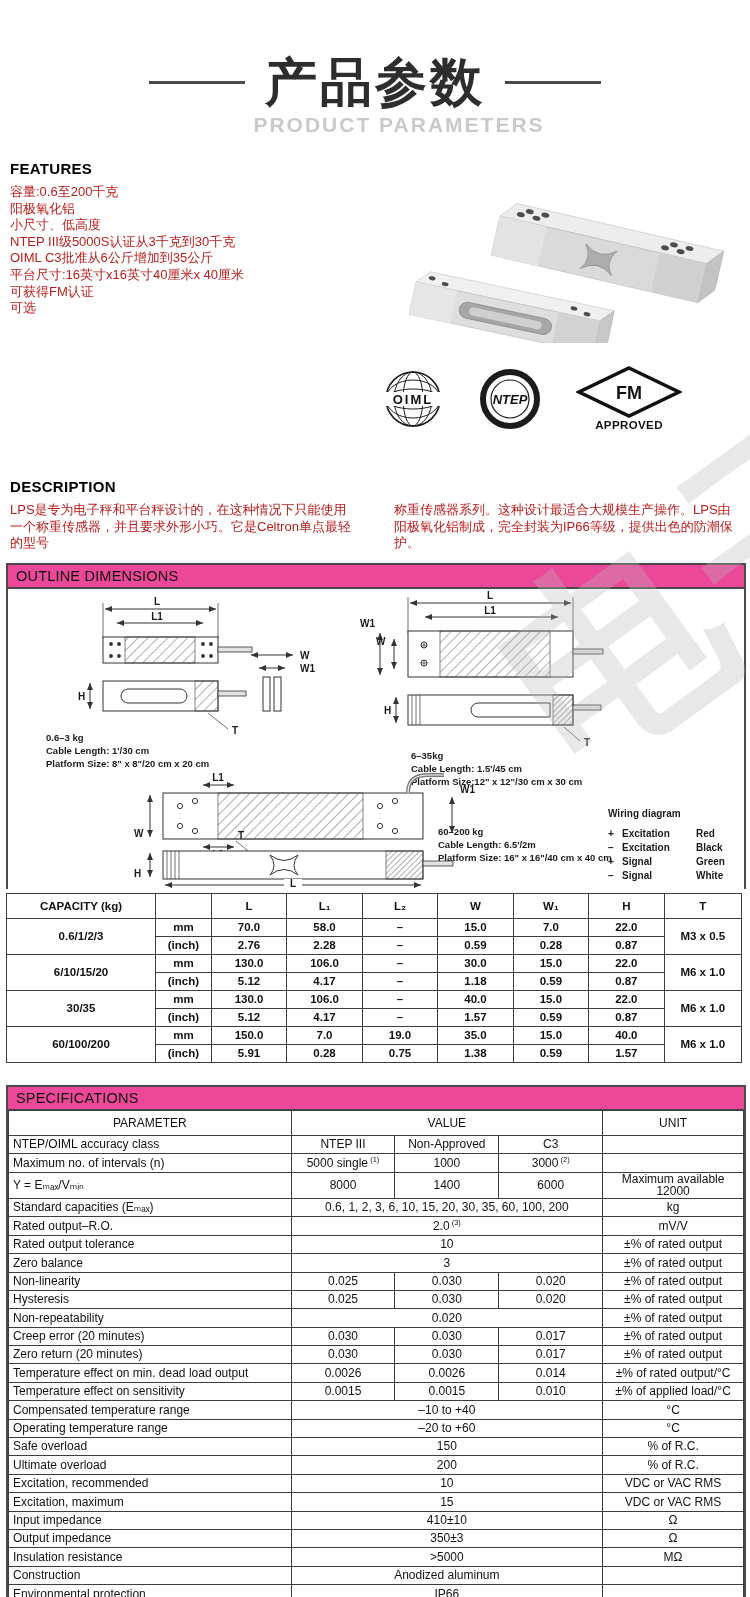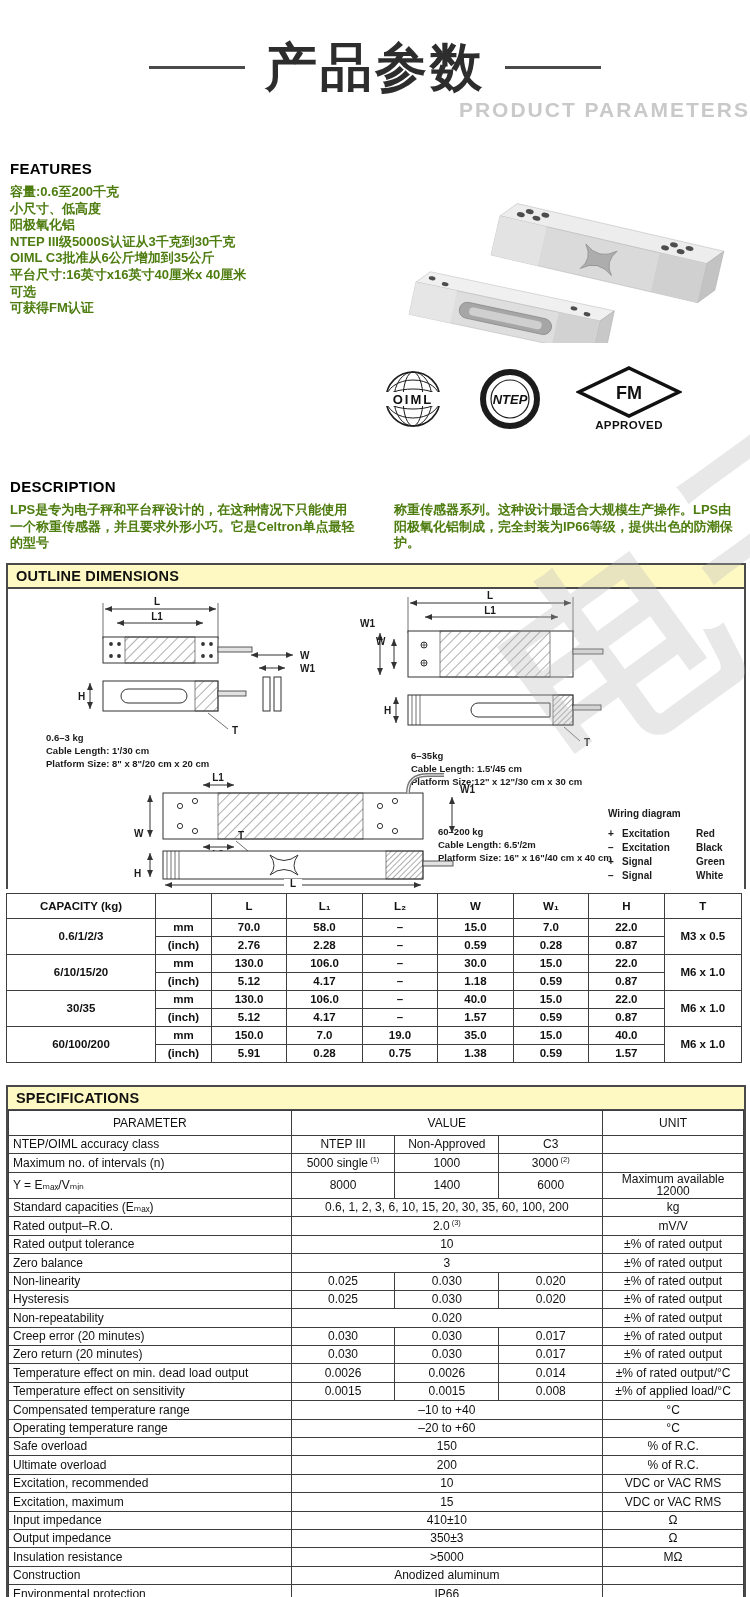--- a/index.html
+++ b/index.html
@@ -1,39 +1,39 @@
 <!DOCTYPE html>
 <html><head>
 <meta charset="utf-8">
 <style>
   html,body{margin:0;padding:0;background:#fff;}
   body{font-family:"Liberation Sans","DejaVu Sans",sans-serif;color:#141414;}
   #page{position:relative;width:750px;height:1597px;background:#fff;overflow:hidden;margin:0 auto;}
 
   
-  .hdr{position:absolute;top:38px;left:0;width:100%;text-align:right;}
+  .hdr{position:absolute;top:53px;left:0;width:100%;text-align:center;}
   .hdr-row{display:flex;align-items:center;justify-content:center;gap:20px;}
   .hdr-line{display:inline-block;width:96px;height:3px;background:#4a4a4a;}
   .hdr-title{font-size:52px;font-weight:bold;color:#2d2d2d;letter-spacing:3px;line-height:1.15;}
   .hdr-sub{font-size:21px;font-weight:bold;color:#c9c9c9;letter-spacing:2px;margin-top:0px;margin-left:48px;}
 
   
   .sec-heading{font-size:15px;font-weight:bold;color:#000;letter-spacing:.3px;margin-bottom:7px;}
-  .cjk{font-size:13px;font-weight:700;line-height:16.6px;color:#4d7c0f;}
+  .cjk{font-size:13px;font-weight:400;line-height:16.6px;color:#b91c1c;}
   .features{position:absolute;left:10px;top:160px;width:385px;}
   .description{position:absolute;left:10px;top:478px;width:732px;}
   .desc-cols{display:flex;gap:36px;margin-top:2px;}
   .desc-col{width:352px;}
 
   .product-photo{position:absolute;left:400px;top:158px;width:345px;height:185px;}
   .logos{position:absolute;left:382px;top:366px;display:flex;align-items:center;gap:35px;}
 
   
   .outline-box{position:absolute;left:6px;top:563px;width:736px;border:2px solid #4a4a4a;border-bottom:none;background:#fff;}
-  .bar{background:#fef9c3;border-bottom:2px solid #4a4a4a;font-size:14.5px;font-weight:bold;color:#111;padding:3px 8px;letter-spacing:.2px;}
+  .bar{background:#ec4899;border-bottom:2px solid #4a4a4a;font-size:14.5px;font-weight:normal;color:#111;padding:3px 8px;letter-spacing:.2px;}
   .outline-draw{width:732px;height:300px;display:block;}
   svg text{font-family:"Liberation Sans","DejaVu Sans",sans-serif;}
   .dimline{stroke:#333;stroke-width:1;}
   .ext{stroke:#333;stroke-width:.7;}
   .dlab{font-size:10px;font-weight:bold;fill:#1a1a1a;}
   .cap{font-size:9.5px;font-weight:bold;fill:#1a1a1a;}
   .wire{font-size:10px;font-weight:bold;fill:#1a1a1a;}
 
   
   .dimtbl-wrap{position:absolute;left:6px;top:893px;width:736px;}
@@ -65,27 +65,27 @@
       <span class="hdr-line"></span>
       <span class="hdr-title">产品参数</span>
       <span class="hdr-line"></span>
     </div>
     <div class="hdr-sub">PRODUCT PARAMETERS</div>
   </div>
 
   <div class="features">
     <div class="sec-heading">FEATURES</div>
     <div class="cjk">容量:0.6至200千克</div>
+    <div class="cjk">阳极氧化铝</div>
     <div class="cjk">小尺寸、低高度</div>
-    <div class="cjk">阳极氧化铝</div>
     <div class="cjk">NTEP III级5000S认证从3千克到30千克</div>
     <div class="cjk">OIML C3批准从6公斤增加到35公斤</div>
     <div class="cjk">平台尺寸:16英寸x16英寸40厘米x 40厘米</div>
+    <div class="cjk">可获得FM认证</div>
     <div class="cjk">可选</div>
-    <div class="cjk">可获得FM认证</div>
   </div>
 
   <svg class="product-photo" viewBox="0 0 345 185">
 
     <g transform="translate(100,58) rotate(13)">
       <polygon points="0,0 212,0 226,-16 14,-16" fill="#ededed" stroke="#c2c2c2" stroke-width="0.6"></polygon>
       <rect x="0" y="0" width="212" height="40" fill="#dadada" stroke="#bdbdbd" stroke-width="0.6"></rect>
       <polygon points="212,0 226,-16 226,24 212,40" fill="#c3c3c3" stroke="#b0b0b0" stroke-width="0.6"></polygon>
       <rect x="0" y="0" width="48" height="40" fill="#e3e3e3"></rect>
       <rect x="164" y="0" width="48" height="40" fill="#d0d0d0"></rect>
@@ -501,21 +501,21 @@
             <td class="sp-param">Temperature effect on min. dead load output</td>
             <td class="sp-val">0.0026</td>
             <td class="sp-val">0.0026</td>
             <td class="sp-val">0.014</td>
             <td class="sp-unit">±% of rated output/°C</td>
           </tr>
           <tr>
             <td class="sp-param">Temperature effect on sensitivity</td>
             <td class="sp-val">0.0015</td>
             <td class="sp-val">0.0015</td>
-            <td class="sp-val">0.008</td>
+            <td class="sp-val">0.010</td>
             <td class="sp-unit">±% of applied load/°C</td>
           </tr>
           <tr>
             <td class="sp-param">Compensated temperature range</td>
             <td class="sp-val" colspan="3">–10 to +40</td>
             <td class="sp-unit">°C</td>
           </tr>
           <tr>
             <td class="sp-param">Operating temperature range</td>
             <td class="sp-val" colspan="3">–20 to +60</td>

